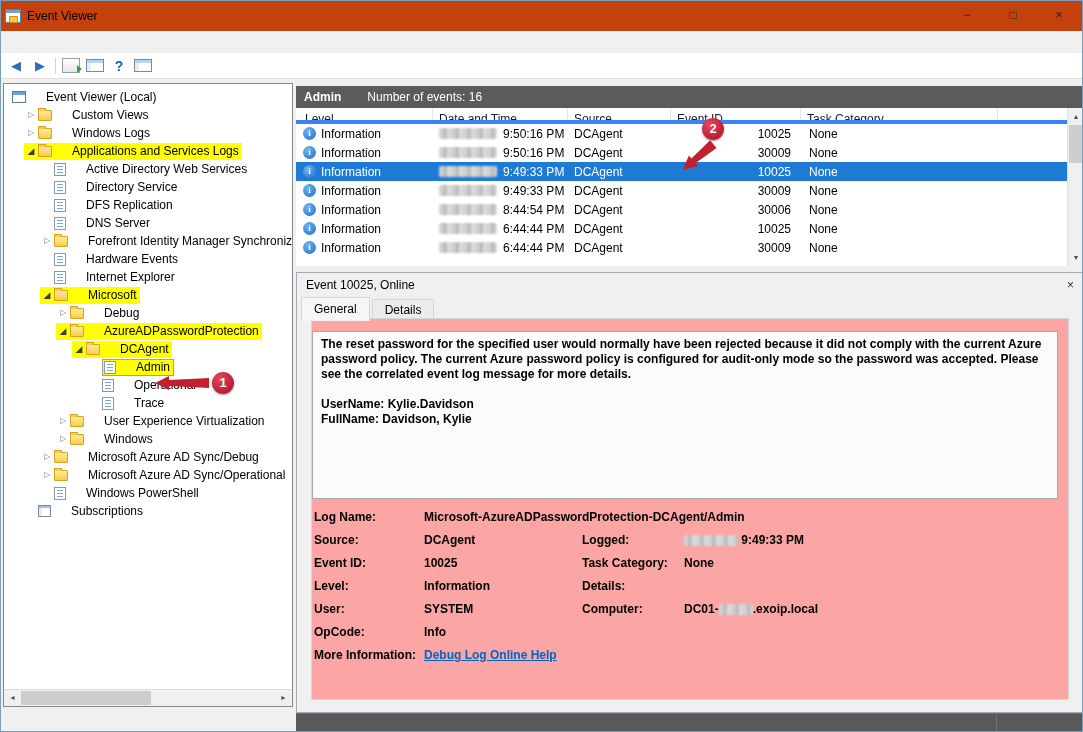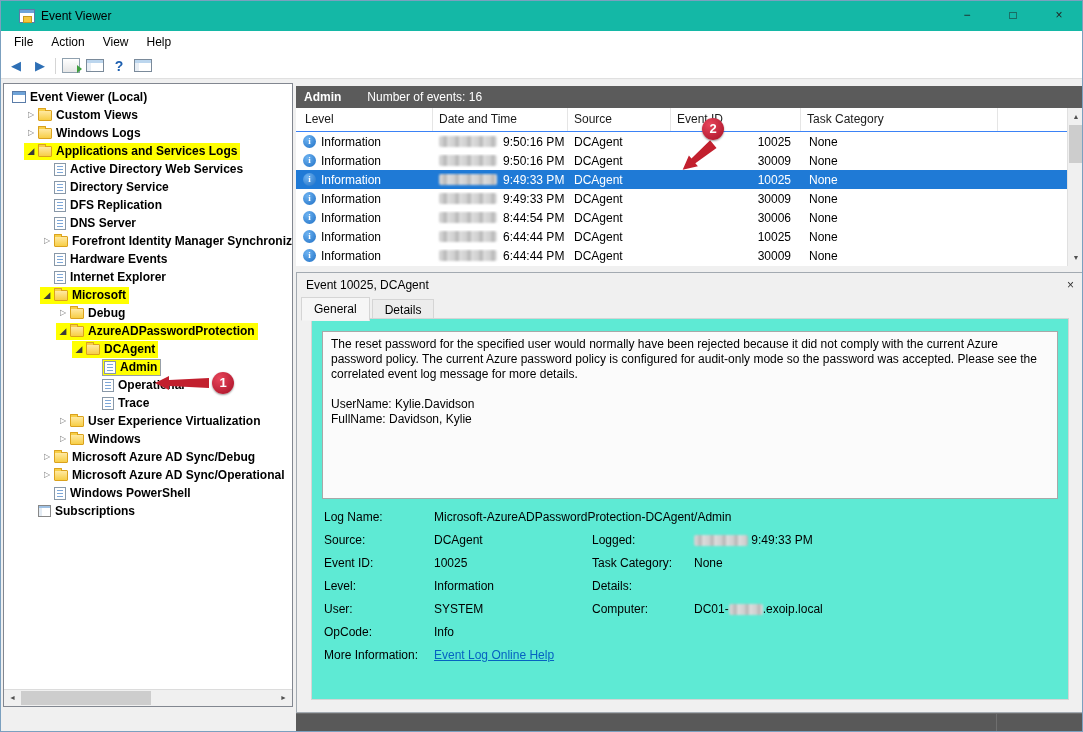--- a/index.html
+++ b/index.html
@@ -1,20 +1,20 @@
 <!DOCTYPE html>
 <html><head>
 <meta charset="utf-8">
 <style>
   html,body{margin:0;padding:0;background:#d8d8d8;}
   *{box-sizing:border-box;font-family:"Liberation Sans","DejaVu Sans",sans-serif;}
   .window{position:relative;width:1083px;height:732px;background:#f0f0f0;border:1px solid #7ba0bf;overflow:hidden;}
 
   
-  .titlebar{position:absolute;top:0;left:0;right:0;height:30px;background:#14b8a6;display:flex;align-items:center;padding-left:18px;font-size:12px;color:#000;}
+  .titlebar{position:absolute;top:0;left:0;right:0;height:30px;background:#c2410c;display:flex;align-items:center;padding-left:4px;font-size:12px;color:#000;}
   .app-icon{width:16px;height:14px;border:1px solid #5a7ca8;background:#fff;margin-right:6px;position:relative;}
   .app-icon::before{content:"";position:absolute;top:0;left:0;right:0;height:3px;background:#6ea3d8;}
   .app-icon::after{content:"";position:absolute;left:3px;top:6px;width:7px;height:5px;background:#f5c73d;border:1px solid #c79a1e;}
   .win-controls{position:absolute;top:0;right:0;display:flex;}
   .wbtn{width:46px;height:29px;line-height:29px;text-align:center;font-size:12px;color:#222;}
 
   
   .menubar{position:absolute;top:30px;left:0;right:0;height:22px;background:#fff;display:flex;align-items:center;padding-left:4px;}
   .menu-item{padding:3px 9px;font-size:12px;color:#000;}
   .toolbar{position:absolute;top:52px;left:0;right:0;height:26px;background:#fff;border-bottom:1px solid #e0e0e0;display:flex;align-items:center;padding-left:6px;gap:6px;}
@@ -28,42 +28,42 @@
 
   
   .treepanel{position:absolute;left:2px;top:82px;width:290px;height:624px;background:#fff;border:1px solid #828790;overflow:hidden;}
   .tree{position:absolute;top:4px;left:0;right:0;bottom:17px;overflow:hidden;}
   .trow{height:18px;display:flex;align-items:center;font-size:12px;white-space:nowrap;color:#000;}
   .chev{flex:0 0 14px;width:14px;text-align:center;font-size:8px;color:#808080;line-height:18px;}
   .chev.exp{color:#3a3a3a;font-size:9px;}
   .twrap{display:inline-flex;align-items:center;height:17px;padding-right:3px;}
   .twrap.hl{background:#ffff00;}
   .twrap.tsel{border:1px solid #98a0a8;background:#ffff00;padding-left:1px;}
-  .tlabel{margin-left:4px;font-weight:bold;}
+  .tlabel{margin-left:20px;}
   .ticon{flex:none;display:inline-block;}
   .icon-folder{width:14px;height:11px;background:linear-gradient(#ffe9a2,#f7ce46);border:1px solid #dba21d;border-radius:1px;position:relative;}
   .icon-folder::before{content:"";position:absolute;top:-3px;left:-1px;width:6px;height:2px;background:#f7ce46;border:1px solid #dba21d;border-bottom:none;border-radius:1px 1px 0 0;}
   .icon-log{width:12px;height:13px;background:#fff;border:1px solid #8898a8;position:relative;}
   .icon-log::before{content:"";position:absolute;left:2px;right:2px;top:2px;height:8px;background:repeating-linear-gradient(#7da7d8 0 1px,transparent 1px 3px);}
   .icon-root{width:14px;height:12px;background:#fff;border:1px solid #5a7ca8;position:relative;}
   .icon-root::before{content:"";position:absolute;top:0;left:0;right:0;height:3px;background:#6ea3d8;}
   .icon-subs{width:13px;height:12px;background:#fff;border:1px solid #888;box-shadow:inset 0 2px 0 #9fc1e4,inset 3px 0 0 #e4ecf4;}
   .hscroll{position:absolute;left:0;right:0;bottom:0;height:17px;background:#f0f0f0;border-top:1px solid #dcdcdc;}
   .hs-btn{position:absolute;top:0;width:17px;height:16px;text-align:center;line-height:16px;font-size:7px;color:#505050;background:#f0f0f0;}
   .hs-left{left:0;}
   .hs-right{right:0;}
   .hs-thumb{position:absolute;left:17px;top:1px;width:130px;height:14px;background:#cdcdcd;}
 
   
   .rightpanel{position:absolute;left:295px;top:78px;width:788px;height:654px;}
   .listheaderbar{position:absolute;top:7px;left:0;right:0;height:22px;background:#5b5b5b;color:#fff;display:flex;align-items:center;padding-left:8px;font-size:12px;}
   .lh-title{font-weight:bold;}
   .lh-sub{margin-left:26px;}
   .listarea{position:absolute;top:29px;left:0;right:0;height:158px;background:#fff;overflow:hidden;}
-  .cols{display:grid;grid-template-columns:137px 135px 103px 130px 197px 1fr;height:24px;margin-right:0;border-bottom:1px solid #3b82f6;}
+  .cols{display:grid;grid-template-columns:137px 135px 103px 130px 197px 1fr;height:16px;margin-right:0;border-bottom:4px solid #3b82f6;}
   .hc{font-size:12px;color:#1a1a1a;padding:4px 6px;border-right:1px solid #e5e5e5;white-space:nowrap;overflow:hidden;}
   .hc.c1{padding-left:9px;}
   .hc.c4{text-align:left;padding-right:2px;}
   .hc.c6{border-right:none;}
   .rows{margin-right:17px;}
   .erow{height:19px;display:grid;grid-template-columns:137px 135px 103px 130px 197px 1fr;align-items:center;font-size:12px;color:#000;}
   .erow.sel{background:#1f7ad6;color:#fff;}
   .ec{white-space:nowrap;overflow:hidden;}
   .ec.c1{padding-left:7px;display:flex;gap:5px;align-items:center;}
   .ec.c2{padding-left:6px;display:flex;gap:6px;align-items:center;}
@@ -78,21 +78,21 @@
   .vs-down{bottom:0;}
   .vs-thumb{position:absolute;left:1px;top:17px;width:14px;height:38px;background:#cdcdcd;}
 
   
   .detail{position:absolute;top:193px;left:0;right:0;height:441px;background:#f0f0f0;border:1px solid #a3aab1;display:flex;flex-direction:column;}
   .detail-title{height:23px;display:flex;align-items:center;justify-content:space-between;padding:0 9px;font-size:12px;color:#000;}
   .detail-close{font-size:12px;color:#333;}
   .tabs{margin-left:4px;height:22px;}
   .tab{display:inline-block;padding:3px 12px;font-size:12px;border:1px solid #d5d5d5;background:#ececec;color:#000;position:relative;top:2px;margin-right:2px;}
   .tab.active{background:#f6f6f6;border-bottom-color:#f3f3f3;top:1px;z-index:2;padding:4px 12px;}
-  .tabpage{flex:1;margin:0 14px 12px 14px;border:1px solid #d5d5d5;background:#5eead4;padding:12px 10px 8px 10px;position:relative;}
+  .tabpage{flex:1;margin:0 14px 12px 14px;border:1px solid #d5d5d5;background:#fca5a5;padding:12px 10px 8px 0;position:relative;font-weight:bold;}
   .msgbox{height:168px;border:1px solid #a8a8a8;background:#fbfbfb;padding:5px 8px;font-size:12px;line-height:15px;color:#000;white-space:pre-wrap;overflow:hidden;}
   .fields{margin-top:11px;display:grid;grid-template-columns:110px 158px 102px 1fr;row-gap:9px;font-size:12px;color:#000;align-items:start;padding-left:2px;}
   .fspan3{grid-column:2/5;}
   .link{color:#0563c1;text-decoration:underline;}
 
   .darkstrip{position:absolute;top:634px;left:0;right:0;height:20px;background:#595959;border-top:1px solid #6e6e6e;}
   .darkstrip .dsdiv{position:absolute;left:700px;top:0;bottom:0;width:1px;background:#6f6f6f;}
 
   
   .badge{position:absolute;width:22px;height:22px;border-radius:50%;background:radial-gradient(circle at 35% 30%,#e8455b,#a50f24);color:#fff;font-weight:bold;font-size:13px;line-height:22px;text-align:center;box-shadow:0 1px 2px rgba(0,0,0,.4);z-index:30;}
@@ -106,26 +106,20 @@
   <div class="titlebar">
     <span class="app-icon"></span>
     <span>Event Viewer</span>
     <div class="win-controls" id="win-controls">
         <div class="wbtn">−</div>
         <div class="wbtn">□</div>
         <div class="wbtn close">×</div>
       </div>
   </div>
 
-  <div class="menubar" id="menubar">
-      <span class="menu-item">File</span>
-      <span class="menu-item">Action</span>
-      <span class="menu-item">View</span>
-      <span class="menu-item">Help</span>
-    </div>
 
   <div class="toolbar" id="toolbar">
       <span class="tbi tb-back">◀</span>
       <span class="tbi tb-fwd">▶</span>
       <span class="tsep"></span>
       <span class="tbi tb-doc"></span>
       <span class="tbi tb-grid"></span>
       <span class="tbi tb-help">?</span>
       <span class="tbi tb-grid2"></span>
     </div>
@@ -450,21 +444,21 @@
         </div>
       <div class="vscroll">
         <div class="vs-btn vs-up">▲</div>
         <div class="vs-thumb"></div>
         <div class="vs-btn vs-down">▼</div>
       </div>
     </div>
 
     <div class="detail">
       <div class="detail-title">
-        <span>Event 10025, DCAgent</span>
+        <span>Event 10025, Online</span>
         <span class="detail-close">×</span>
       </div>
       <div class="tabs" id="tabs"><span class="tab active">General</span><span class="tab">Details</span></div>
       <div class="tabpage">
         <div class="msgbox">The reset password for the specified user would normally have been rejected because it did not comply with the current Azure password policy. The current Azure password policy is configured for audit-only mode so the password was accepted. Please see the correlated event log message for more details.
 
 UserName: Kylie.Davidson
 FullName: Davidson, Kylie</div>
         <div class="fields">
           <span>Log Name:</span>
@@ -489,21 +483,21 @@
           <span>SYSTEM</span>
           <span>Computer:</span>
           <span><span>DC01-</span><span class="blurchip" style="width:34px"></span><span>.exoip.local</span></span>
 
           <span>OpCode:</span>
           <span>Info</span>
           <span></span>
           <span></span>
 
           <span>More Information:</span>
-          <span class="fspan3"><span class="link">Event Log Online Help</span></span>
+          <span class="fspan3"><span class="link">Debug Log Online Help</span></span>
         </div>
       </div>
     </div>
 
     <div class="darkstrip">
         <span class="dsdiv"></span>
       </div>
   </div>
 
   <svg class="arrow" style="left:152px;top:374px" width="58" height="16">

